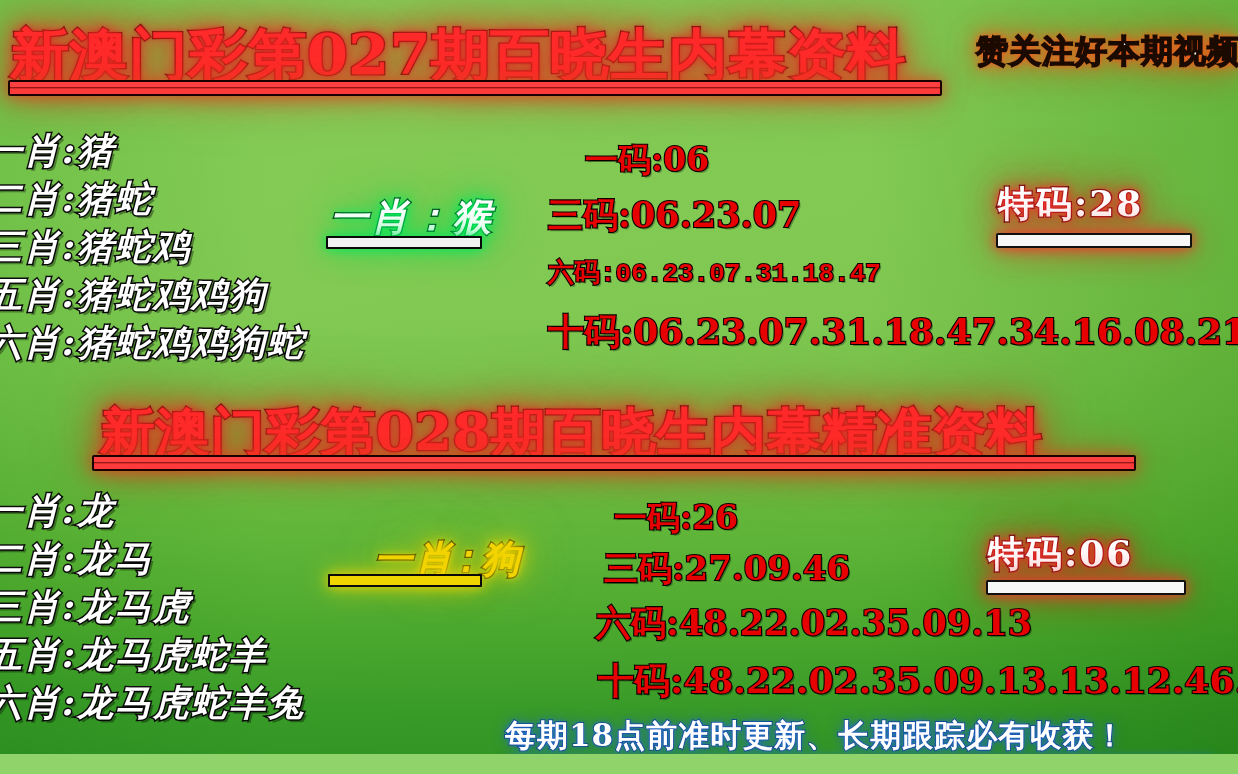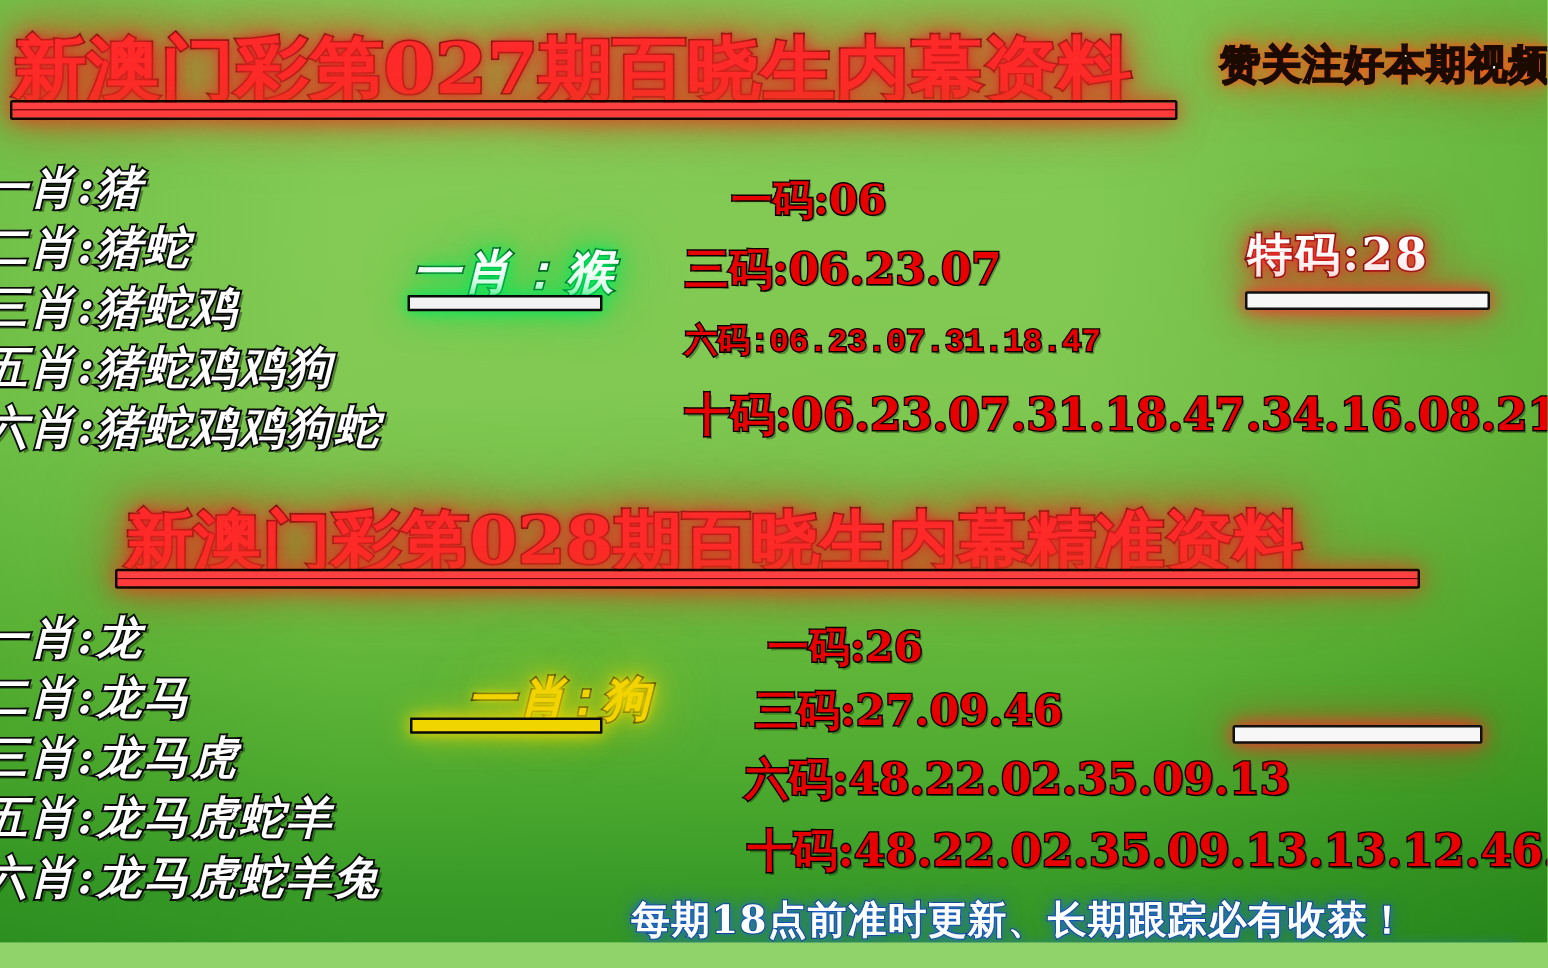--- a/index.html
+++ b/index.html
@@ -220,18 +220,19 @@
   </div>
 
   <div class="pick-box" id="pick2">一肖:狗</div>
   <div class="pick-ul" id="pick2-ul"></div>
 
   <div class="num-line" id="n2-1">一码:26</div>
   <div class="num-line" id="n2-2">三码:27.09.46</div>
   <div class="num-line" id="n2-3">六码:48.22.02.35.09.13</div>
   <div class="num-line" id="n2-4">十码:48.22.02.35.09.13.13.12.46.26.03</div>
 
+  <div class="special" id="sp2">特码:06</div>
   <div class="special-ul" id="sp2-ul"></div>
 
   <div id="footer">每期18点前准时更新、长期跟踪必有收获！</div>
   <div id="footer-ul"></div>
 
 </div>
 
 </body></html>

